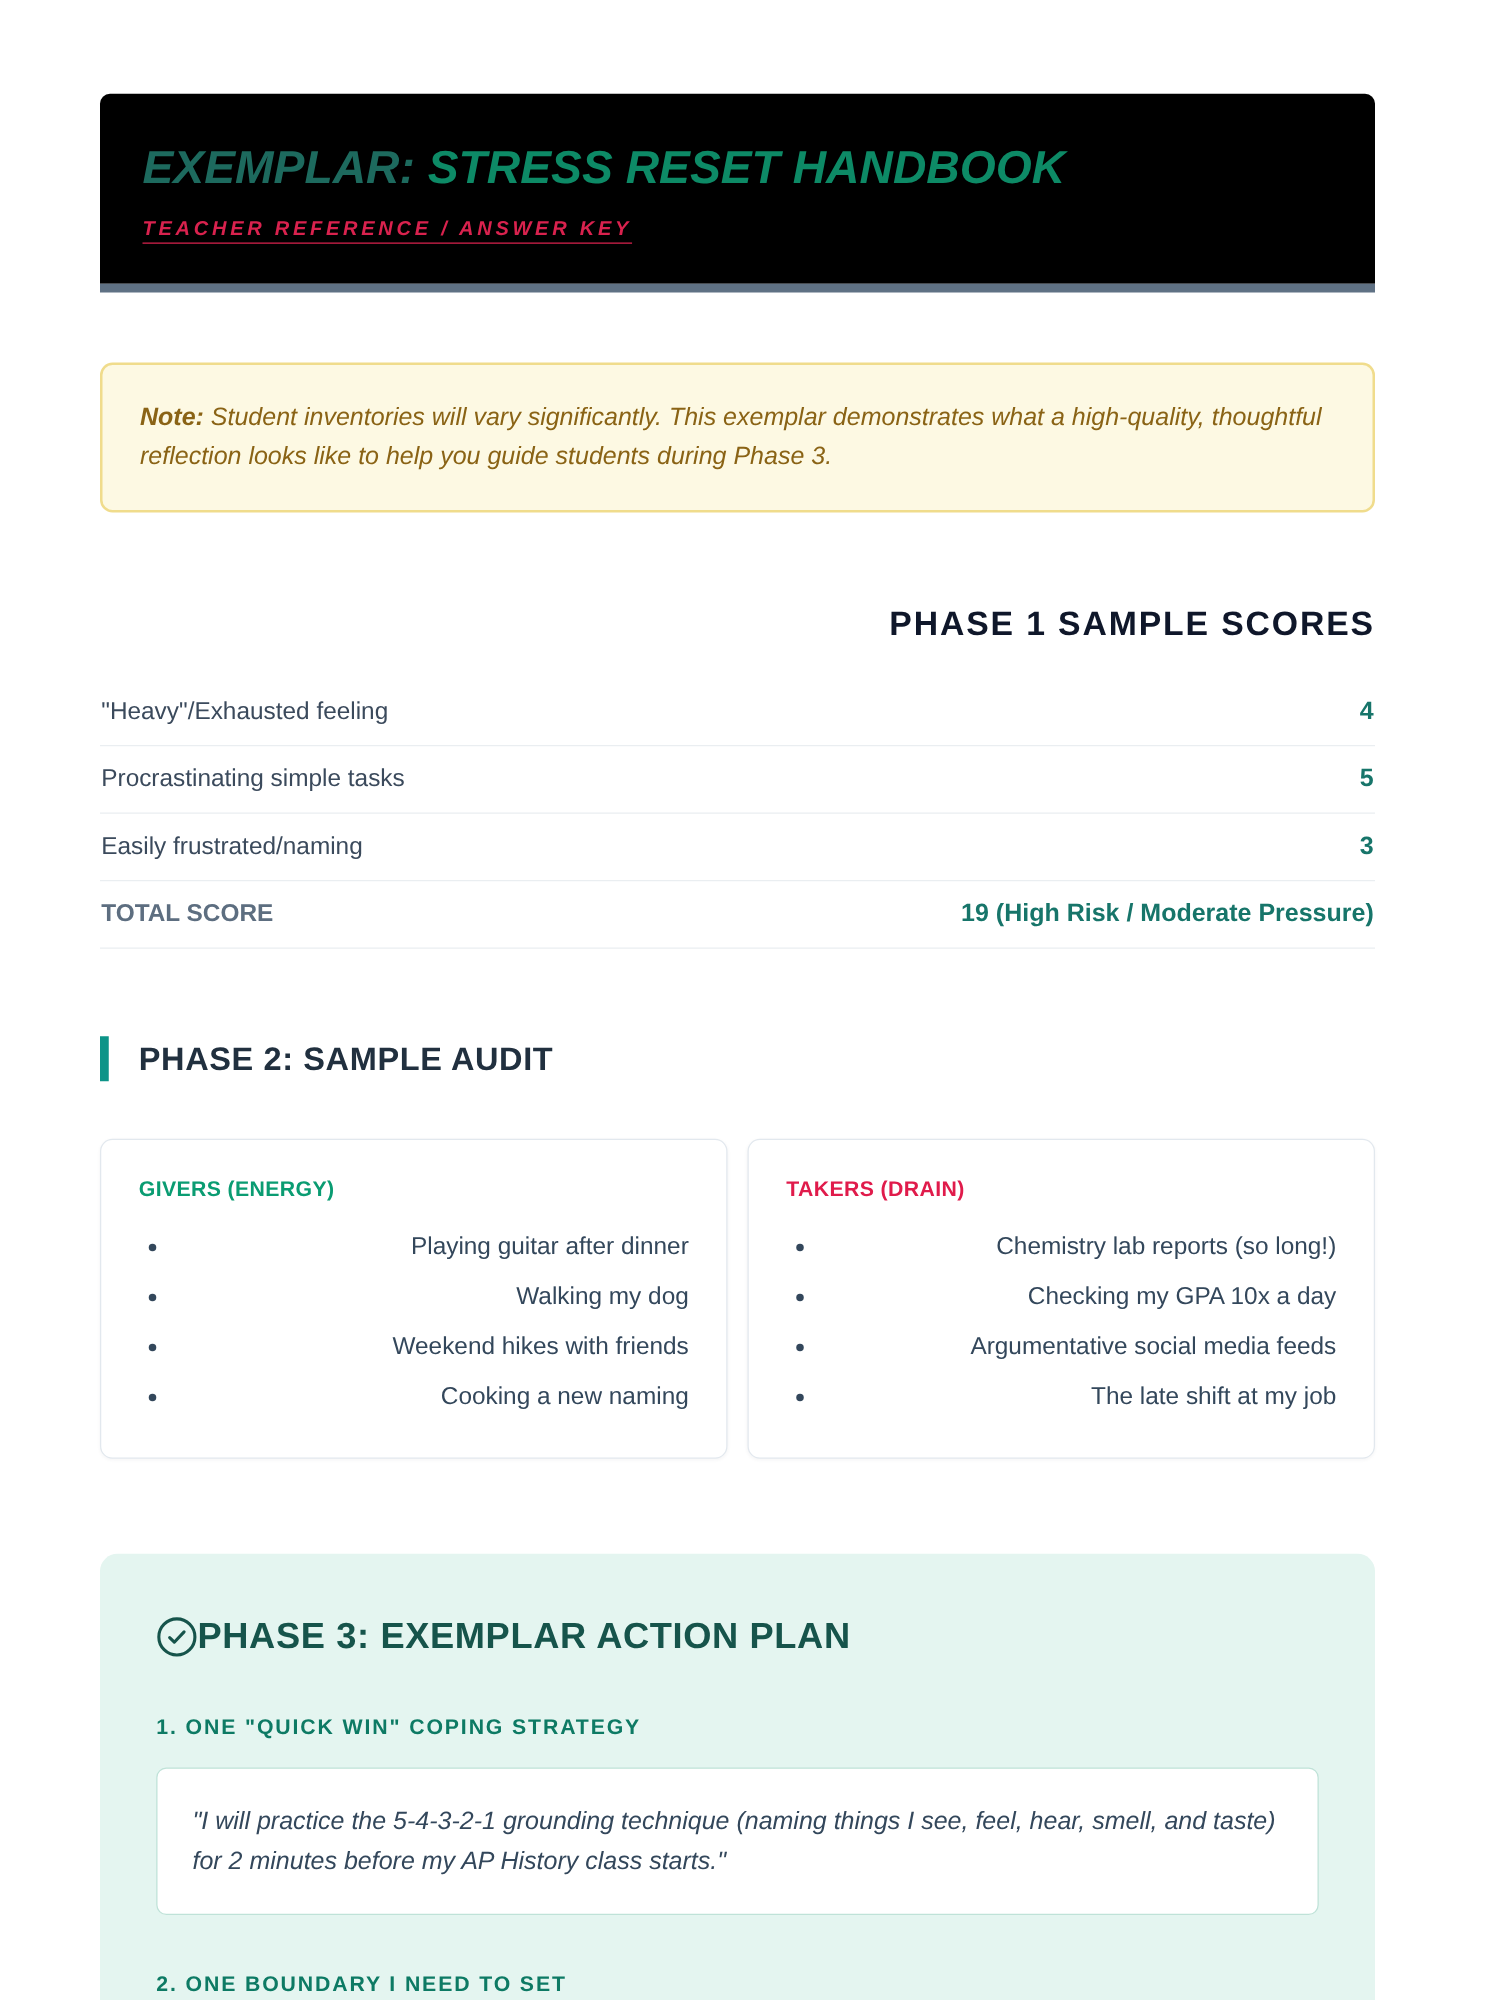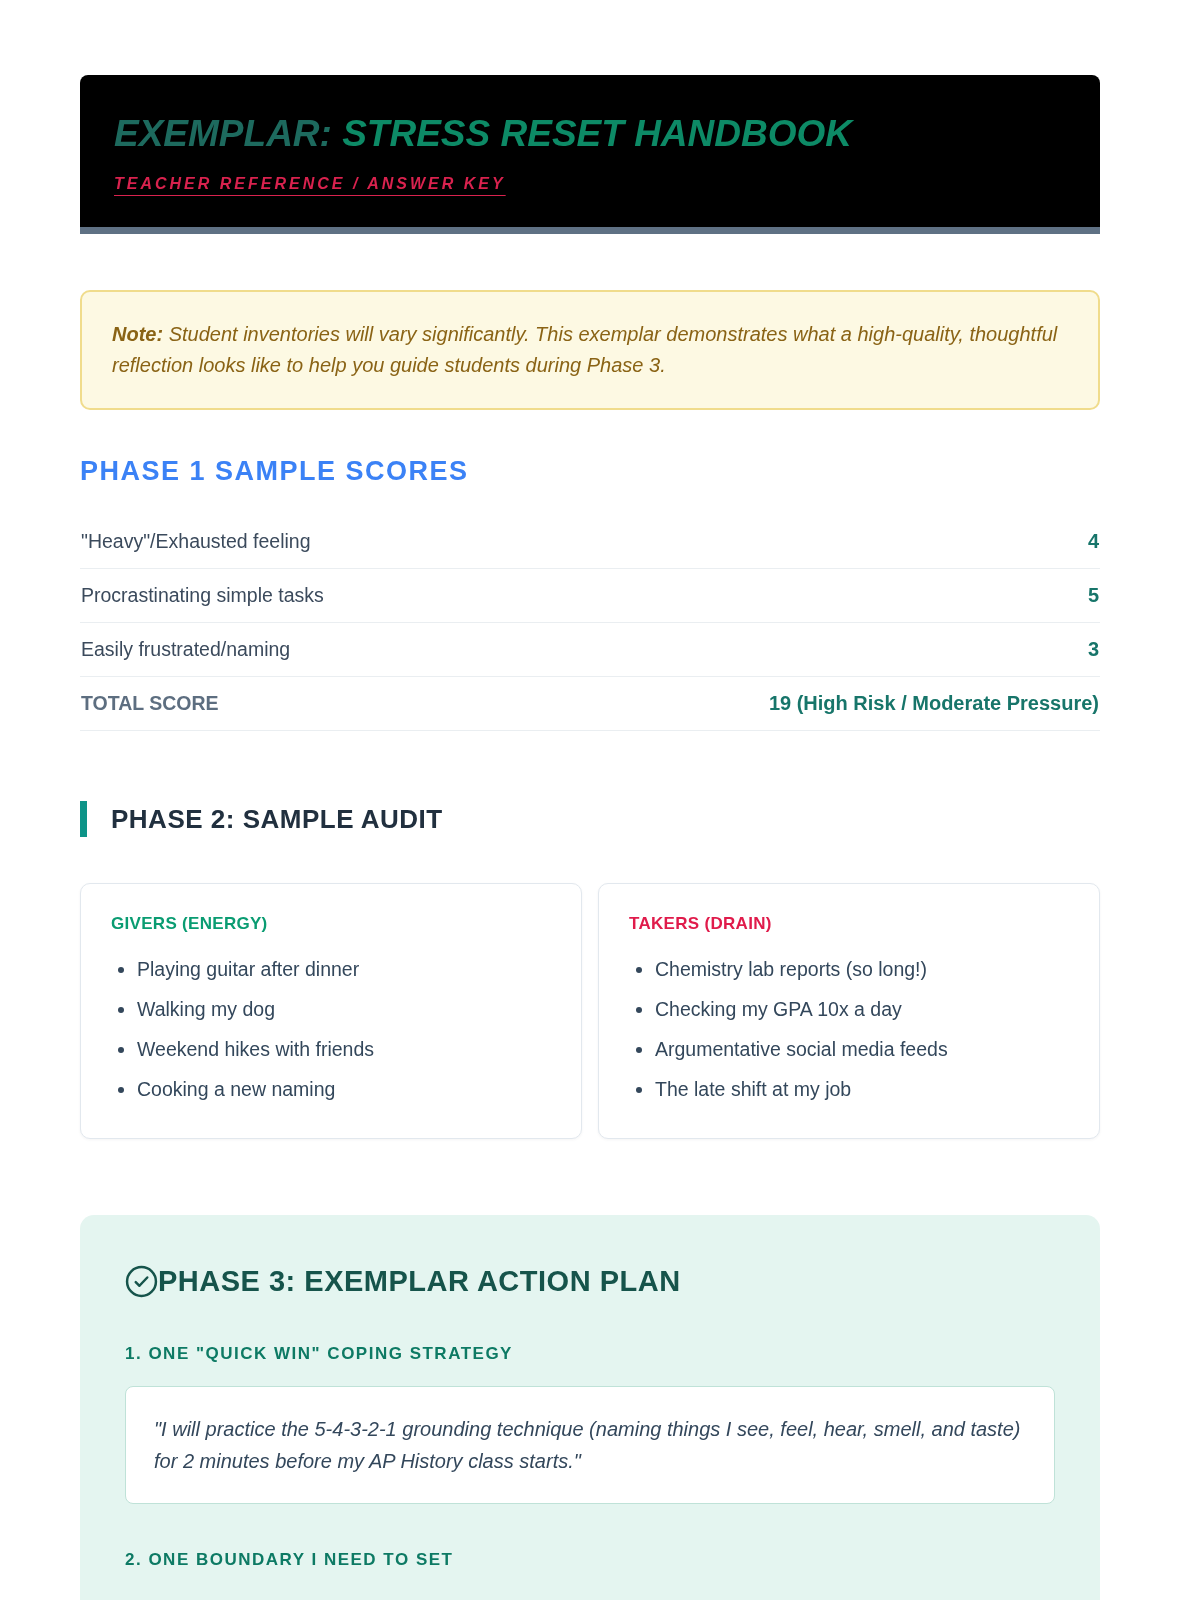--- a/index.html
+++ b/index.html
@@ -32,22 +32,22 @@
   .note-box {
     margin-top:56px;
     background:#fdf9e3; border:2px solid #f0dc8c; border-radius:10px;
     padding:27px 30px;
     color:#8a6315; font-size:20px; font-style:italic; line-height:1.55;
   }
   .note-box .note-label { font-weight:bold;margin-top:44px; }
 
   
   .phase1-heading {
-    margin-top:46px;
-    color:#3b82f6; font-size:27px; font-weight:bold; letter-spacing:1.5px;
+    margin-top:74px;
+    color:#0f172a; font-size:27px; font-weight:bold; letter-spacing:1.5px;text-align:right;
   }
   .score-table { margin-top:28px; }
   .score-row {
     display:flex; justify-content:space-between; align-items:center;
     padding:15px 1px; border-bottom:1px solid #eaeef1;
     font-size:19.5px; color:#3b4a5c;
   }
   .score-row .score-value { color:#17756a; font-weight:bold; font-size:20px; }
   .score-row.total .score-label { font-weight:bold; color:#5d6e80; }
 
@@ -60,21 +60,21 @@
   .card {
     border:1px solid #e2e8ee; border-radius:10px;
     padding:30px 30px 20px 30px;
     box-shadow:0 1px 3px rgba(30,41,59,0.05);
     background:#ffffff;
   }
   .card-heading { font-size:17px; font-weight:bold; letter-spacing:0.3px; }
   .card.givers .card-heading { color:#0a9c72; }
   .card.takers .card-heading { color:#e01b4b; }
   .card ul { margin-top:24px; padding-left:26px; font-size:19.5px; color:#33475b; }
-  .card li { margin-bottom:17px; }
+  .card li { margin-bottom:17px;text-align:right; }
 
   
   .phase3-panel {
     margin-top:76px; background:#e4f5f0; border-radius:14px;
     padding:50px 45px 60px 45px; min-height:420px;
   }
   .phase3-header { display:flex; align-items:center; }
   .check-icon { width:33px; height:33px; flex:0 0 auto; }
   .phase3-title { font-size:29px; font-weight:bold; color:#16544b; letter-spacing:0.5px; }
   .phase3-sub {

